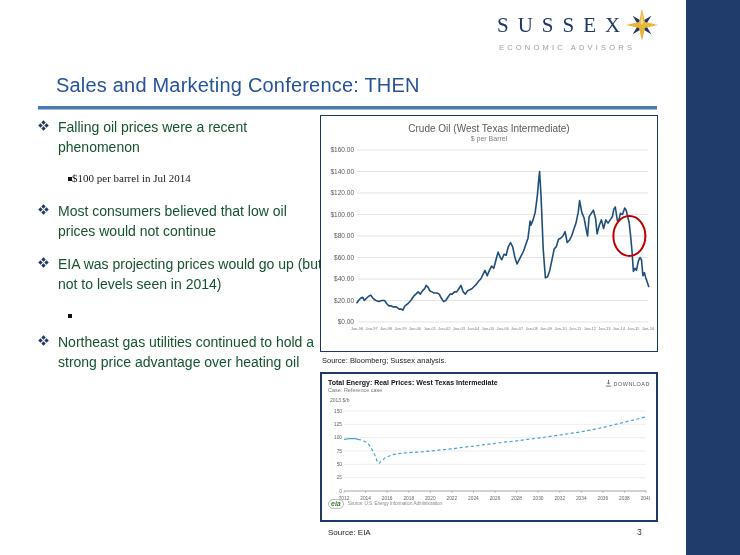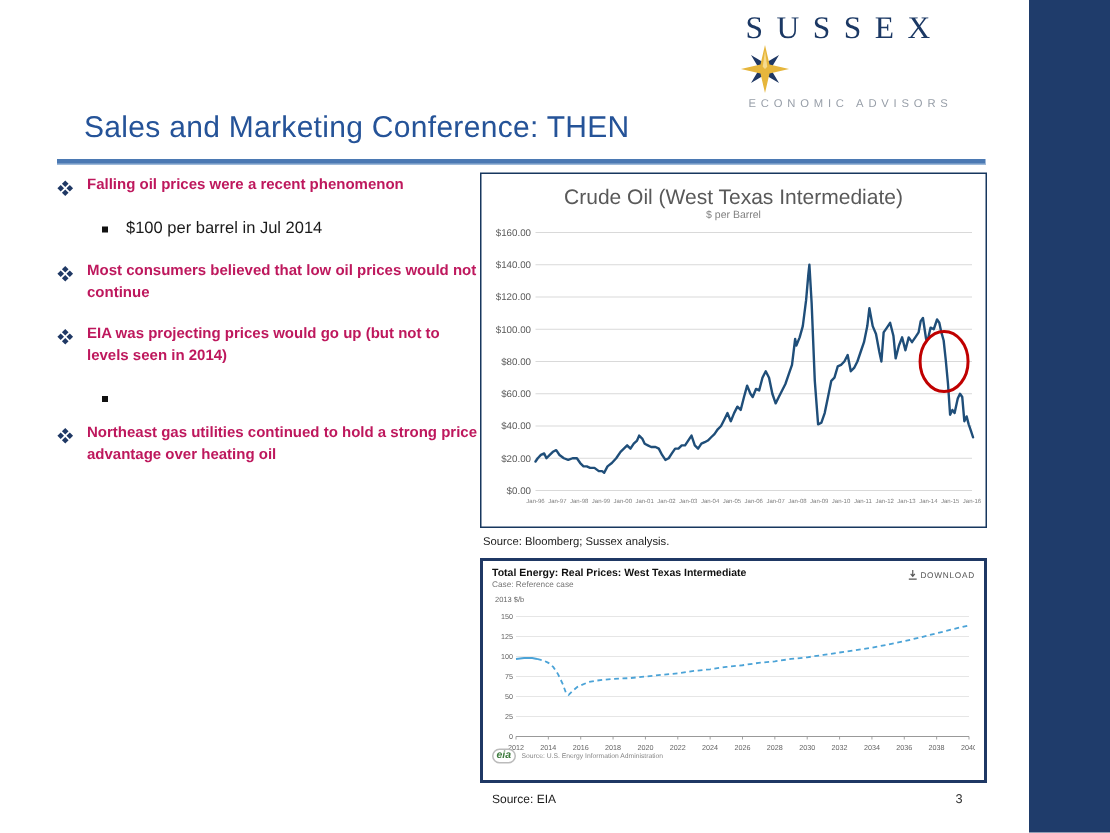--- a/index.html
+++ b/index.html
@@ -6,39 +6,39 @@
   body{
     width:740px;height:555px;position:relative;overflow:hidden;
     background:#ffffff;font-family:"Liberation Sans",sans-serif;
     -webkit-font-smoothing:antialiased;
   }
   
   .right-bar{position:absolute;top:0;right:0;width:54px;height:555px;background:#1F3C6B;}
 
   
   .logo{position:absolute;top:8px;left:497px;width:168px;}
-  .logo-row{display:flex;flex-direction:column;}
+  .logo-row{display:flex;align-items:center;}
   .logo-text{font-family:"Liberation Serif",serif;font-size:21px;letter-spacing:9px;color:#1B3864;line-height:1;}
   .compass{width:34px;height:34px;margin-left:-4px;flex-shrink:0;}
   .logo-tagline{font-size:7.5px;letter-spacing:3.2px;color:#979EA8;margin-top:1px;padding-left:2px;}
 
   
   .title{position:absolute;left:40px;top:58px;margin:16px;font-size:20px;font-weight:400;color:#255398;letter-spacing:.2px;}
   .title-rule{position:absolute;left:38px;top:106px;width:619px;height:3px;background:#4B79B3;border-bottom:1px solid #9DB9D9;}
 
   
   .bullets{position:absolute;left:38px;top:117px;width:284px;}
-  .bullet-item{display:flex;gap:9px;font-size:10px;line-height:1.45;color:#be185d;margin-bottom:13px;font-weight:bold;}
+  .bullet-item{display:flex;gap:9px;font-size:14px;line-height:1.45;color:#14532d;margin-bottom:13px;}
   .bmark{width:11px;height:11px;margin-top:3px;flex-shrink:0;}
-  .sub-item{display:flex;gap:12px;margin:0 0 14px 30px;font-size:11px;line-height:1.45;color:#1a1a1a;}
+  .sub-item{display:flex;margin:0 0 14px 30px;font-size:11px;line-height:1.45;color:#1a1a1a;font-family:Liberation Serif, serif;}
   .sq{width:4px;height:4px;background:#111;margin-top:6px;flex-shrink:0;}
 
   
   .chart1{position:absolute;left:320px;top:115px;width:338px;height:237px;border:1.5px solid #17375E;background:#fff;box-sizing:border-box;}
-  .c1-title{margin-top:7px;text-align:center;font-size:14px;color:#595959;}
+  .c1-title{margin-top:7px;text-align:center;font-size:10px;color:#595959;}
   .c1-sub{text-align:center;font-size:7px;color:#808080;margin-top:1px;}
   .chart1 svg{display:block;margin-top:2px;}
   .src1{position:absolute;left:322px;top:356px;font-size:7.5px;color:#1a1a1a;text-align:center;}
 
   
   .chart2{position:absolute;left:320px;top:372px;width:338px;height:150px;border:2px solid #1F3864;background:#fff;box-sizing:border-box;padding:5px 6px 0 6px;}
   .c2-head{display:flex;justify-content:space-between;align-items:flex-start;}
   .c2-title{font-size:7px;font-weight:bold;color:#111;}
   .c2-case{font-size:5.5px;color:#777;margin-top:1px;}
   .download{display:flex;align-items:center;gap:2px;font-size:5.5px;color:#555;letter-spacing:.5px;cursor:pointer;margin-top:1px;}

